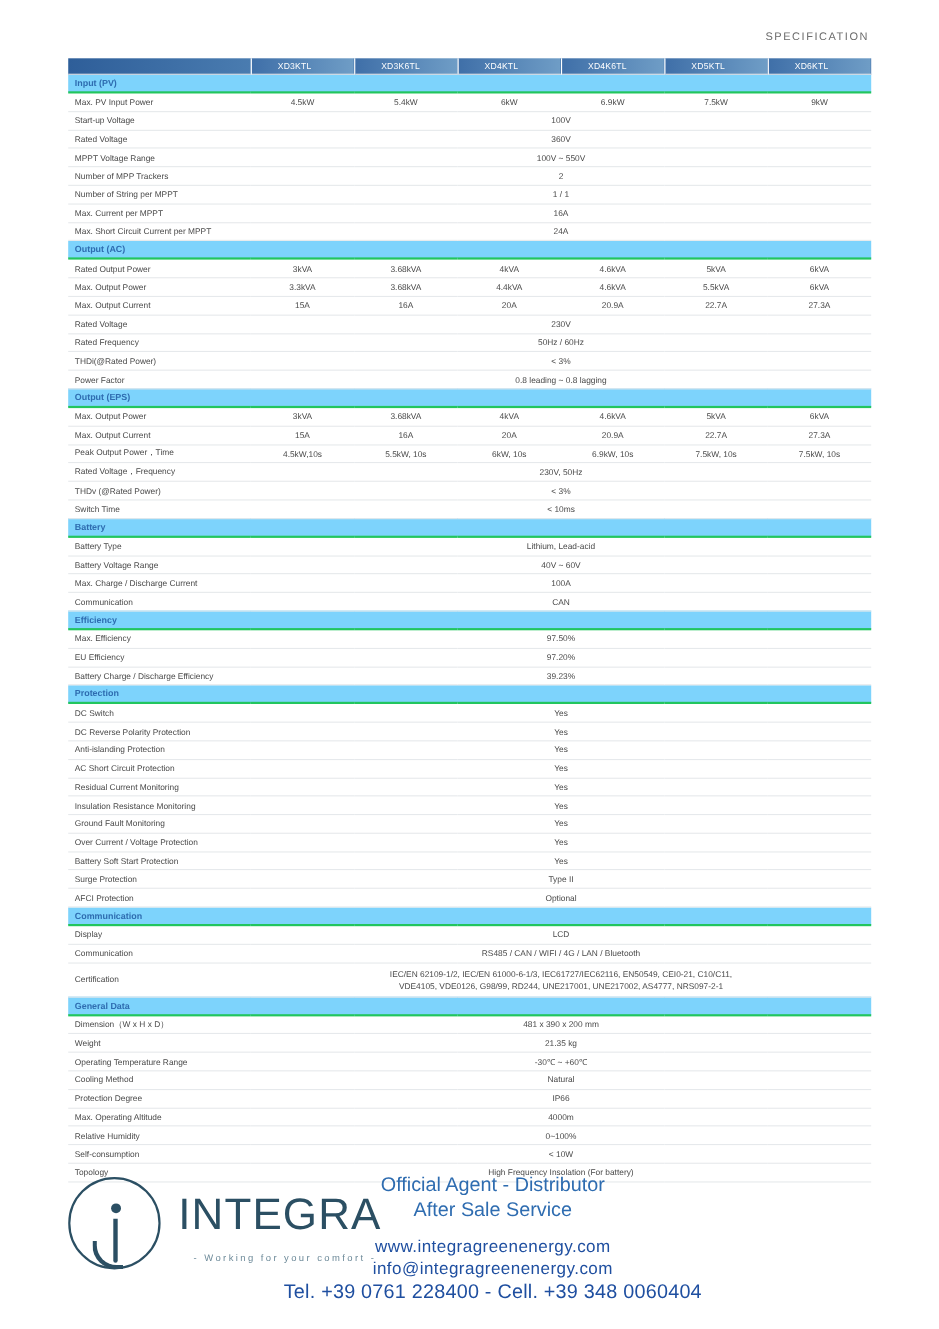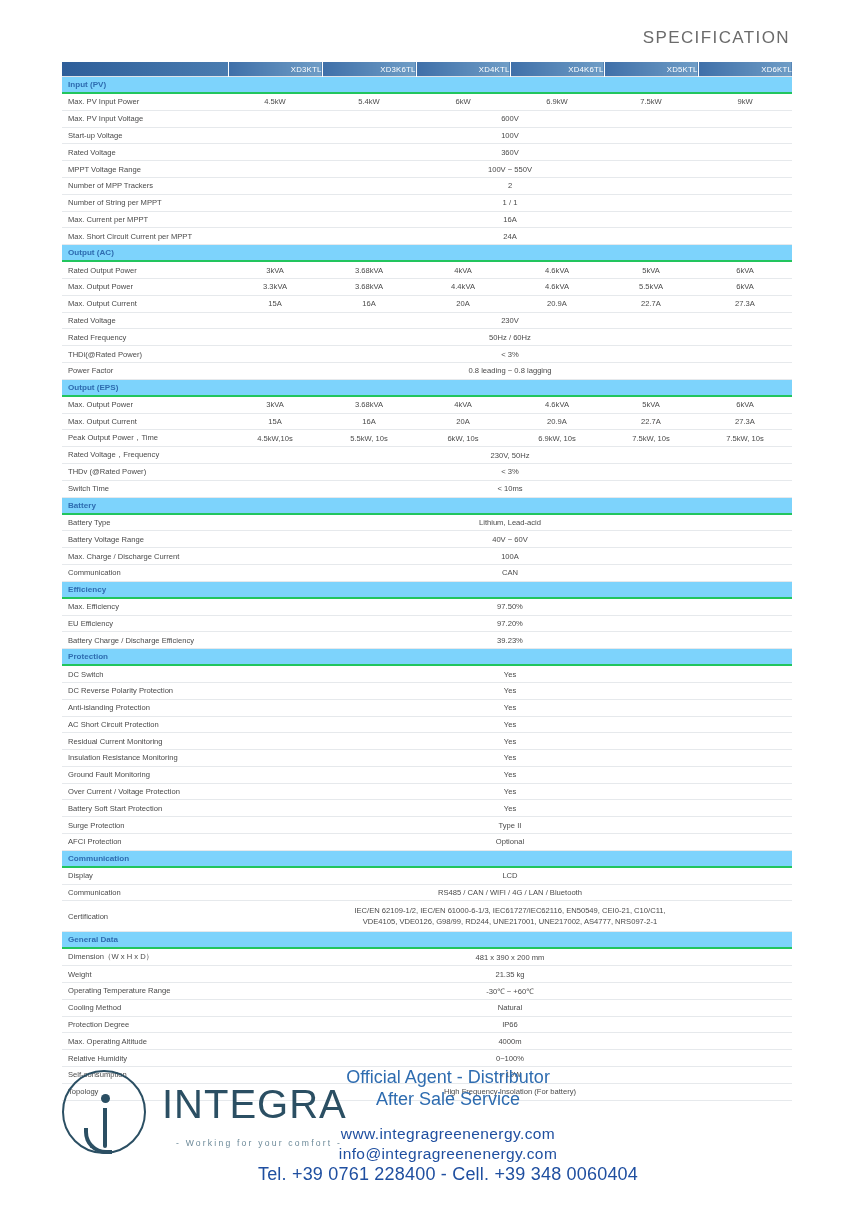--- a/index.html
+++ b/index.html
@@ -16,21 +16,21 @@
   }
   .page {
     position: relative;
     width: 854px;
     height: 1208px;
     box-sizing: border-box;
     padding: 0 62px;
   }
   .spec-title {
     text-align: right;
-    font-size: 17px;
+    font-size: 10px;
     letter-spacing: 1.4px;
     color: #6b6b6b;
     padding-top: 28px;
     padding-bottom: 14px;
     padding-right: 2px;
   }
   table.spec {
     width: 730px;
     border-collapse: collapse;
     table-layout: fixed;
@@ -43,23 +43,24 @@
   }
   .col-label { width: 166px; }
   .col-val { width: 94px; }
 
   
   tr.head td {
     height: 14px;
     background: linear-gradient(to right, #3f6fa8, #6f9dc6);
     color: #ffffff;
     font-size: 7.8px;
-    text-align: right;
+    text-align: left;
     font-weight: normal;
     letter-spacing: .2px;
+    padding-left: 24px;
   }
   tr.head td.col-label {
     background: linear-gradient(to right, #2e5e99, #4a7cb0);
   }
   tr.head td.hcell {
     border-left: 1px solid #ffffff;
   }
 
   
   tr.section td {
@@ -228,24 +229,20 @@
           <td colspan="7">Input (PV)</td>
         </tr>
         <tr class="row">
           <td class="lbl">Max. PV Input Power</td>
           <td class="val">4.5kW</td>
           <td class="val">5.4kW</td>
           <td class="val">6kW</td>
           <td class="val">6.9kW</td>
           <td class="val">7.5kW</td>
           <td class="val">9kW</td>
-        </tr>
-        <tr class="row">
-          <td class="lbl">Max. PV Input Voltage</td>
-          <td class="val merged" colspan="6">600V</td>
         </tr>
         <tr class="row">
           <td class="lbl">Start-up Voltage</td>
           <td class="val merged" colspan="6">100V</td>
         </tr>
         <tr class="row">
           <td class="lbl">Rated Voltage</td>
           <td class="val merged" colspan="6">360V</td>
         </tr>
         <tr class="row">

